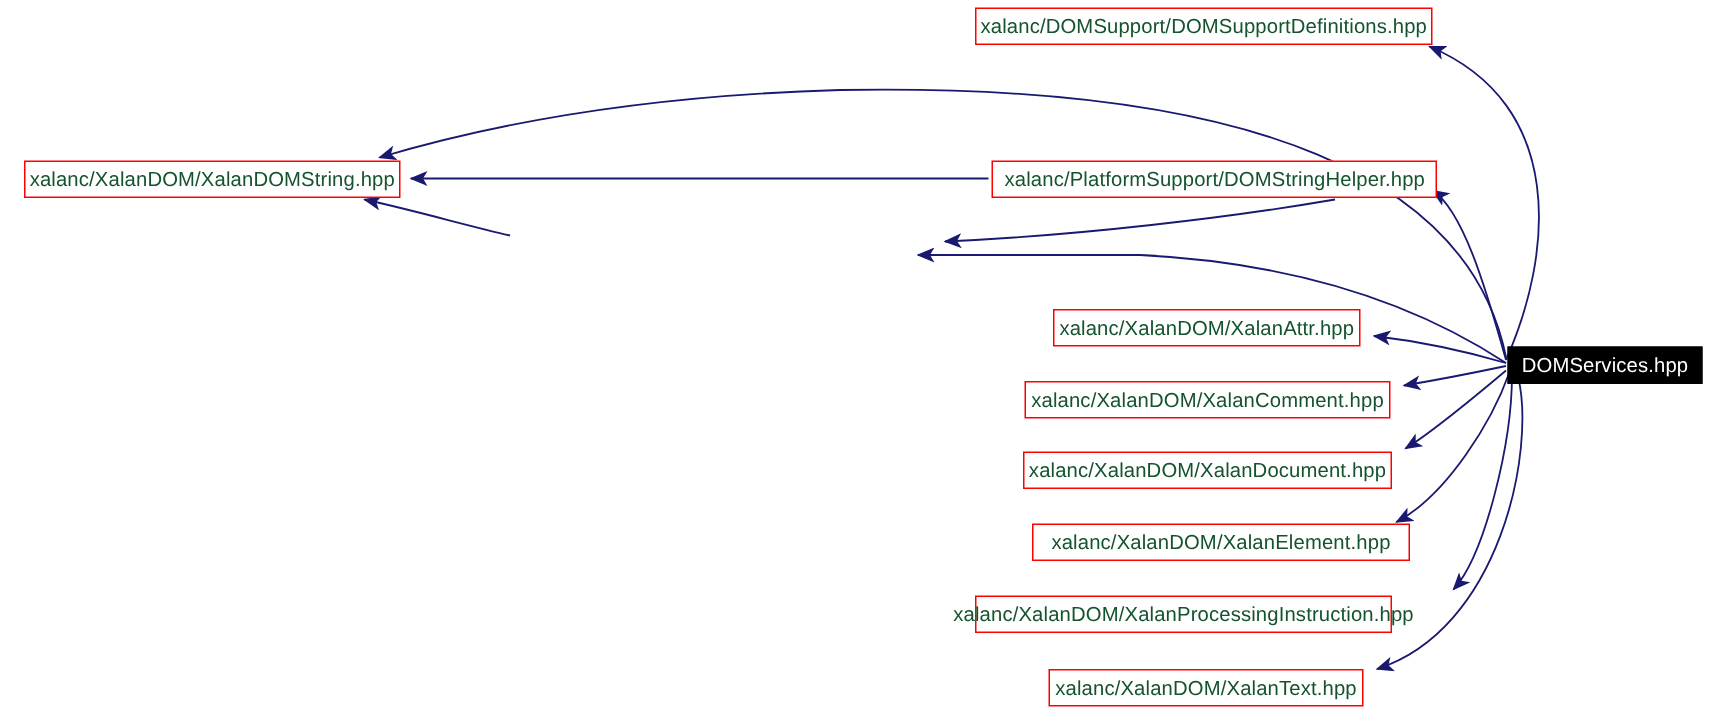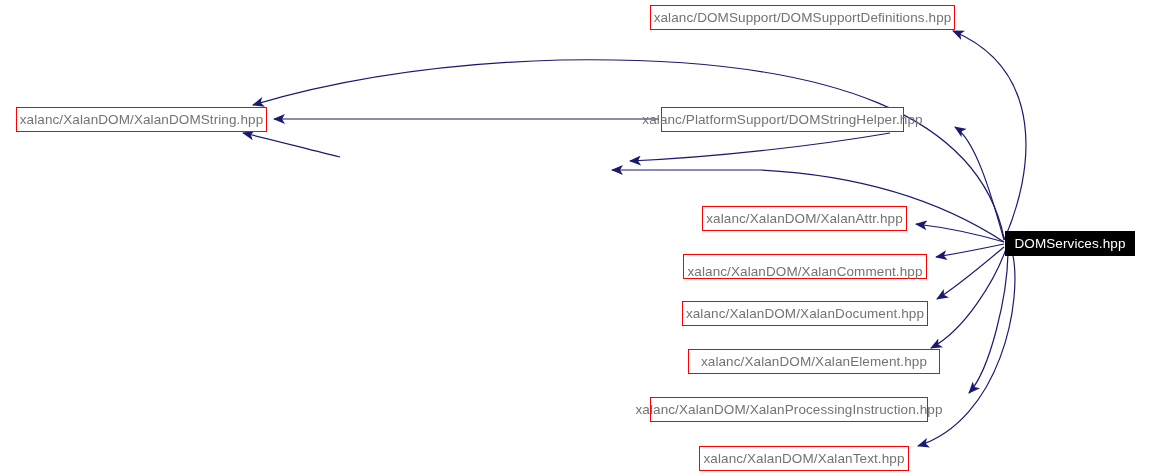--- a/index.html
+++ b/index.html
@@ -29,21 +29,21 @@
     box-sizing: border-box;
     display: flex;
     align-items: center;
     justify-content: center;
     white-space: nowrap;
     font-size: 13.5px;
     line-height: 1;
     letter-spacing: 0.1px;
     background: #ffffff;
     border: 1px solid #ff0000;
-    color: #737373;
+    color: #14532d;
     height: 25px;
     padding: 0 7px;
   }
   .node.current {
     background: #000000;
     border: 1px solid #000000;
     color: #ffffff;
     text-align: right;
   }
 </style>
@@ -89,30 +89,30 @@
   </svg>
 
   <div class="node" style="left:650px; top:5px; width:305px;">
     <span>xalanc/DOMSupport/DOMSupportDefinitions.hpp</span>
   </div>
 
   <div class="node" style="left:16px; top:107px; width:251px;">
     <span>xalanc/XalanDOM/XalanDOMString.hpp</span>
   </div>
 
-  <div class="node" style="left:661px; top:107px; width:243px;">
+  <div class="node" style="left:661px; top:107px; width:297px;justify-content:flex-end;">
     <span>xalanc/PlatformSupport/DOMStringHelper.hpp</span>
   </div>
 
 
   <div class="node" style="left:702px; top:206px; width:205px;">
     <span>xalanc/XalanDOM/XalanAttr.hpp</span>
   </div>
 
-  <div class="node" style="left:683px; top:254px; width:244px;align-items:flex-end;">
+  <div class="node" style="left:683px; top:254px; width:244px;">
     <span>xalanc/XalanDOM/XalanComment.hpp</span>
   </div>
 
   <div class="node" style="left:682px; top:301px; width:246px;">
     <span>xalanc/XalanDOM/XalanDocument.hpp</span>
   </div>
 
   <div class="node" style="left:688px; top:349px; width:252px;">
     <span>xalanc/XalanDOM/XalanElement.hpp</span>
   </div>

